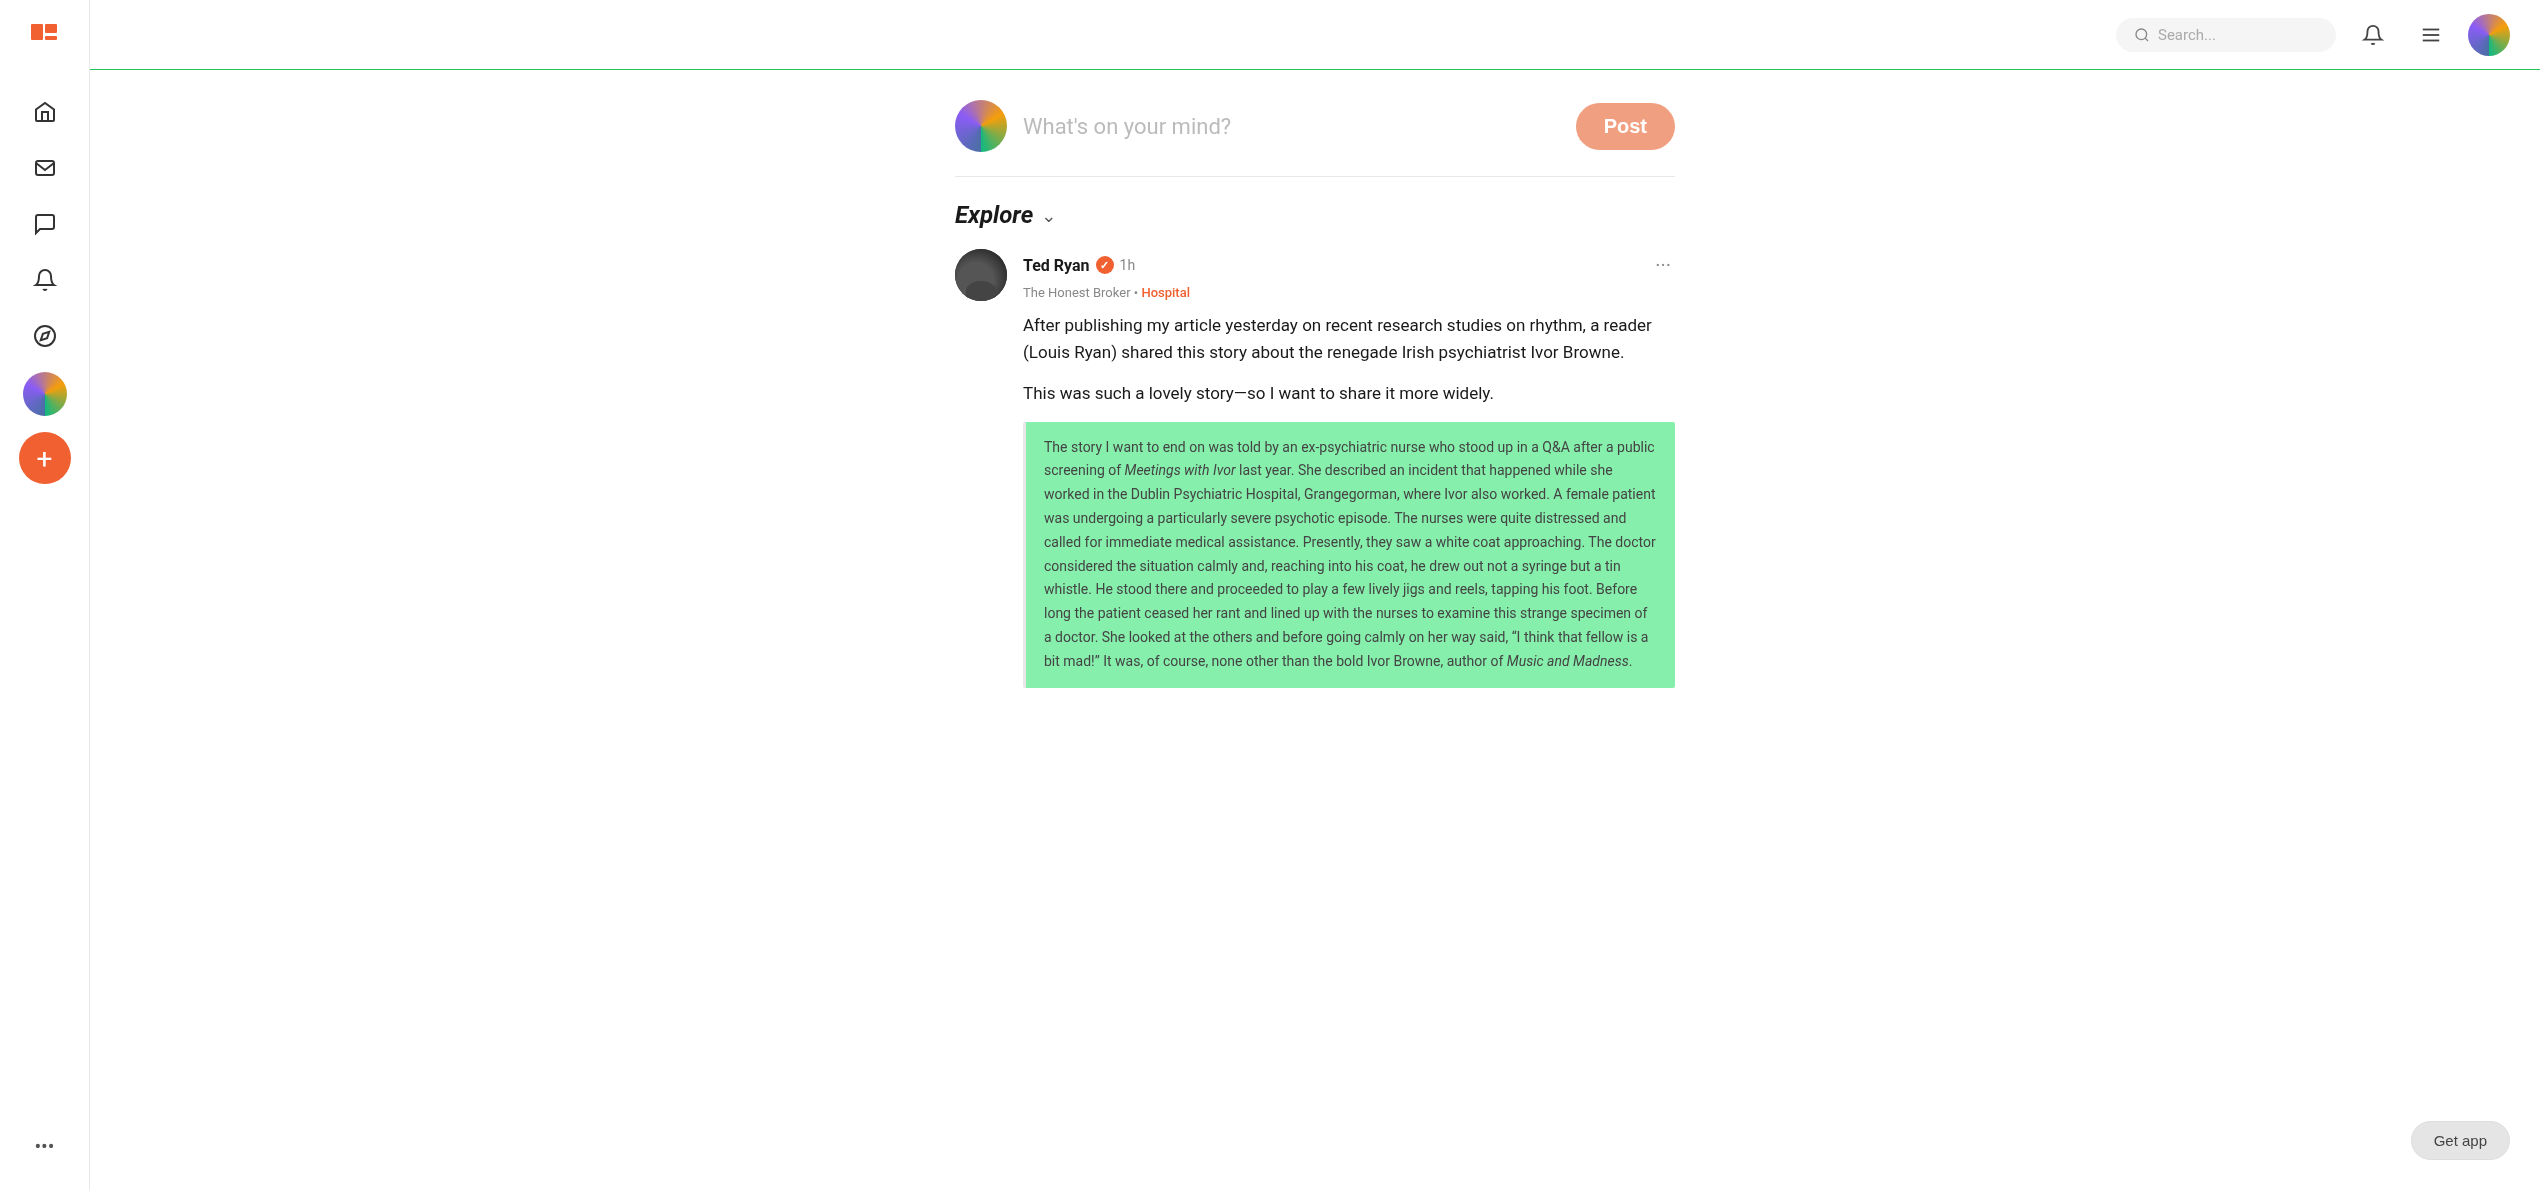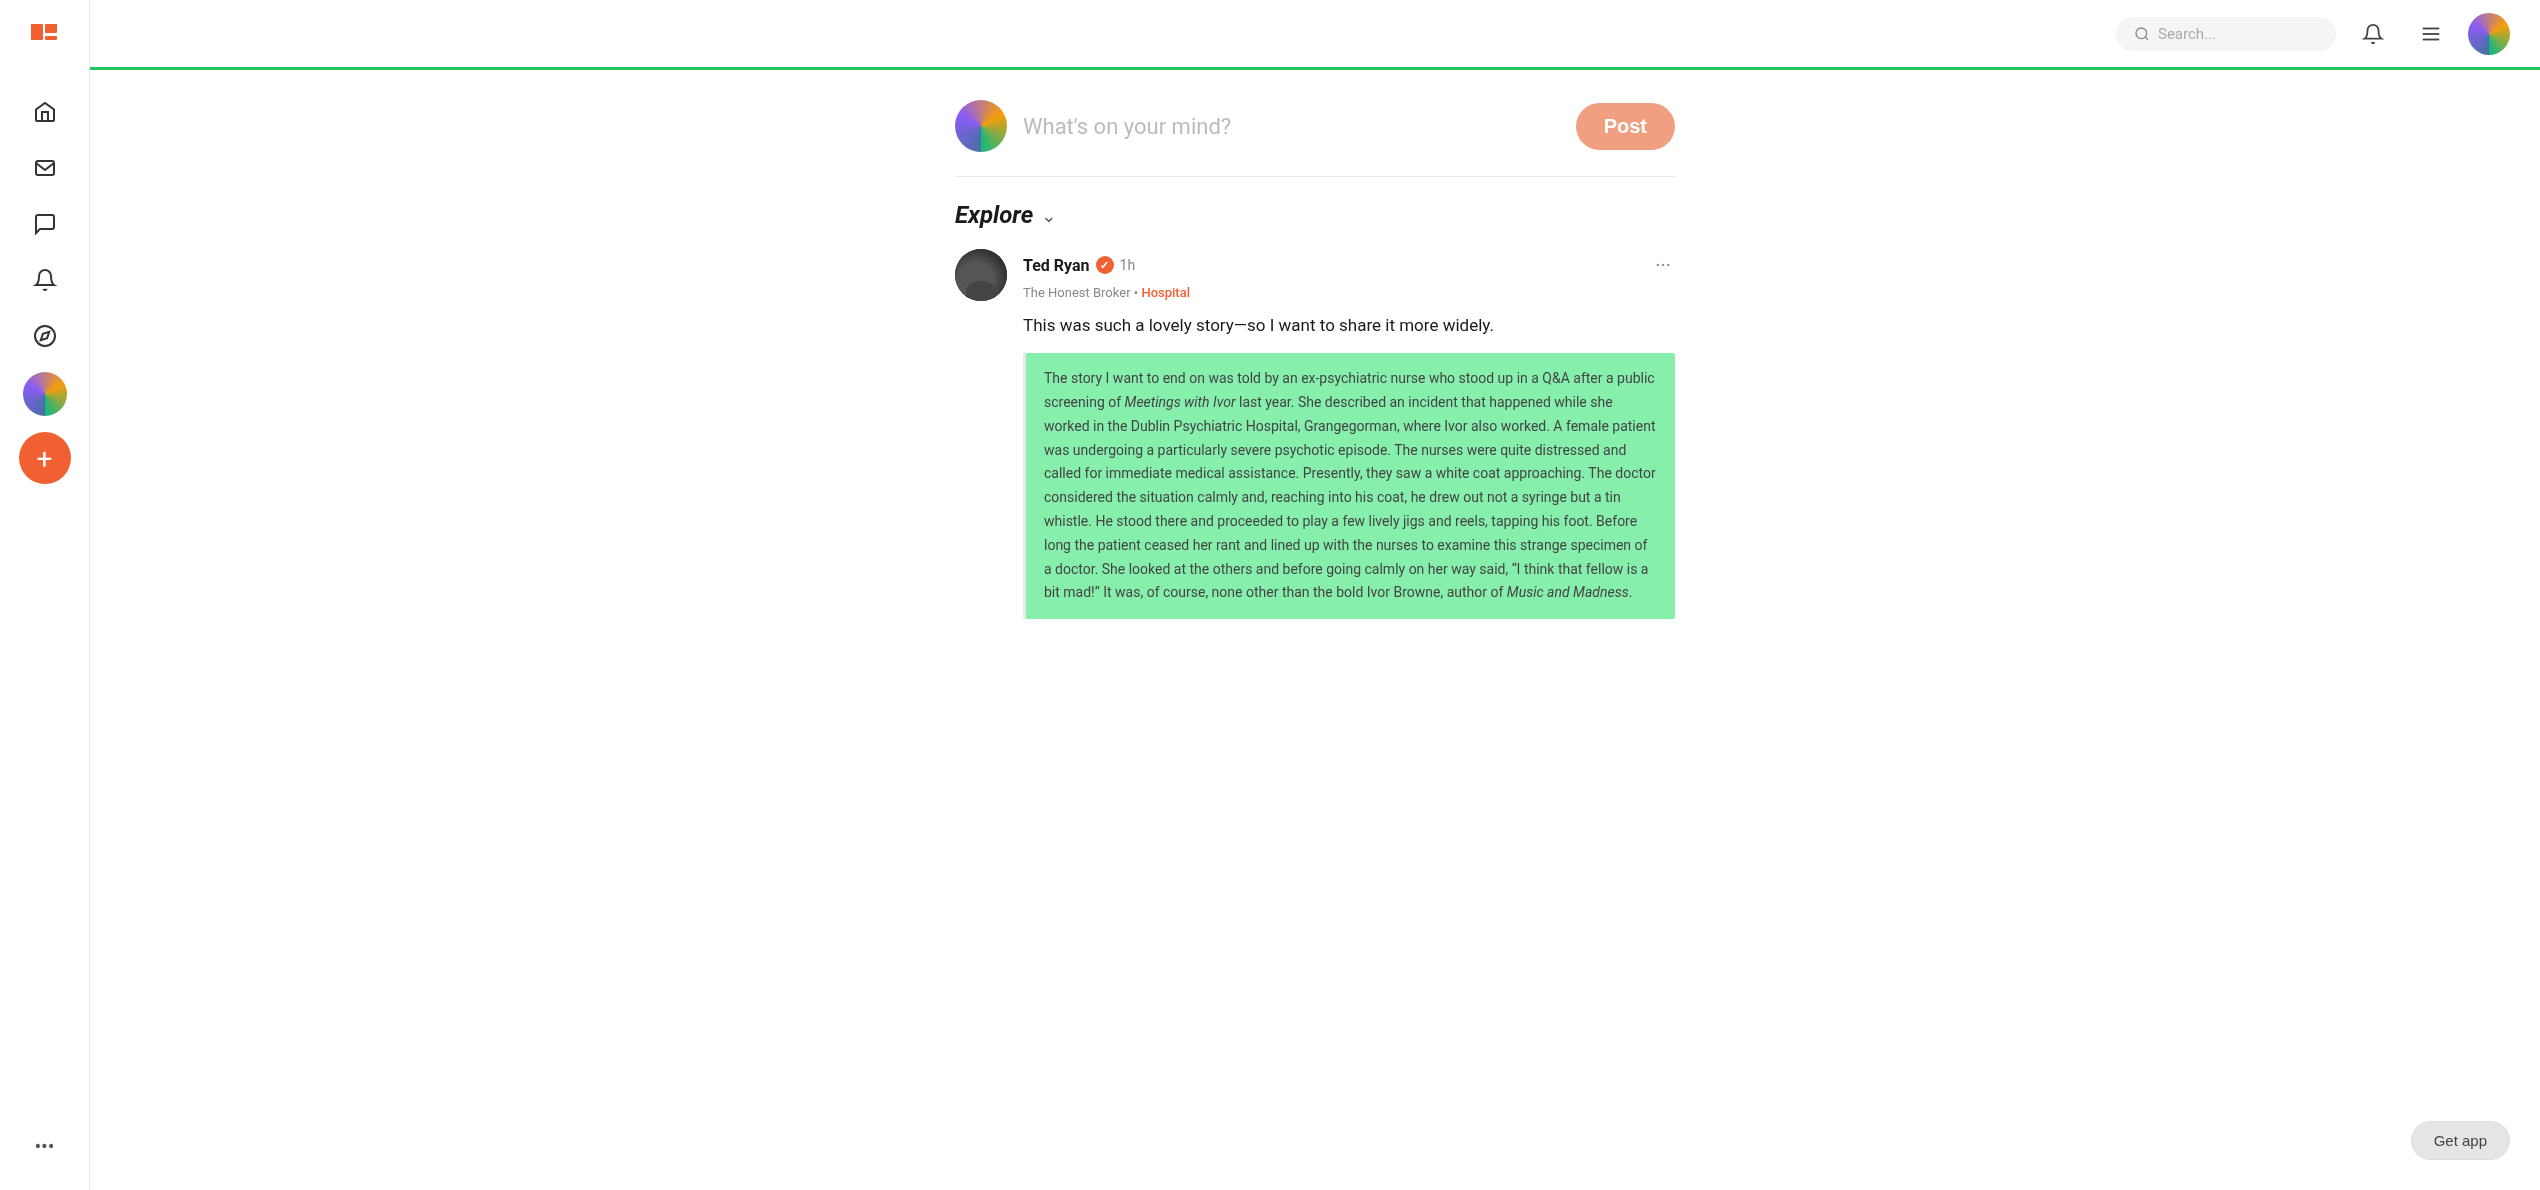--- a/index.html
+++ b/index.html
@@ -68,21 +68,21 @@
     .main-content {
       flex: 1;
       display: flex;
       flex-direction: column;
       overflow: hidden;
     }
 
     
     .top-header {
       height: 70px;
-      border-bottom: 3px solid #22c55e;
+      border-bottom: 1px solid #22c55e;
       display: flex;
       align-items: center;
       justify-content: flex-end;
       padding: 0 30px;
       gap: 16px;
       flex-shrink: 0;
     }
     .search-bar {
       display: flex;
       align-items: center;
@@ -403,20 +403,21 @@
               <span class="verified-badge">✓</span>
               <span class="post-time">1h</span>
             </div>
             <span class="post-more-btn">···</span>
           </div>
           <div class="post-publication">
             <span>The Honest Broker</span>
             <span> • </span>
             <a class="subscribe-link">Hospital</a>
           </div>
+          <p class="post-text">After publishing my article yesterday on recent research studies on rhythm, a reader (Louis Ryan) shared this story about the renegade Irish psychiatrist Ivor Browne.</p>
           <p class="post-text">This was such a lovely story—so I want to share it more widely.</p>
           <div class="post-excerpt-box">
             <span>The story I want to end on was told by an ex-psychiatric nurse who stood up in a Q&amp;A after a public screening of </span><em>Meetings with Ivor</em><span> last year. She described an incident that happened while she worked in the Dublin Psychiatric Hospital, Grangegorman, where Ivor also worked. A female patient was undergoing a particularly severe psychotic episode. The nurses were quite distressed and called for immediate medical assistance. Presently, they saw a white coat approaching. The doctor considered the situation calmly and, reaching into his coat, he drew out not a syringe but a tin whistle. He stood there and proceeded to play a few lively jigs and reels, tapping his foot. Before long the patient ceased her rant and lined up with the nurses to examine this strange specimen of a doctor. She looked at the others and before going calmly on her way said, “I think that fellow is a bit mad!” It was, of course, none other than the bold Ivor Browne, author of </span><em>Music and Madness</em><span>.</span>
           </div>
         </div>
       </div>
 
     </div>
   </div>
 </div>

